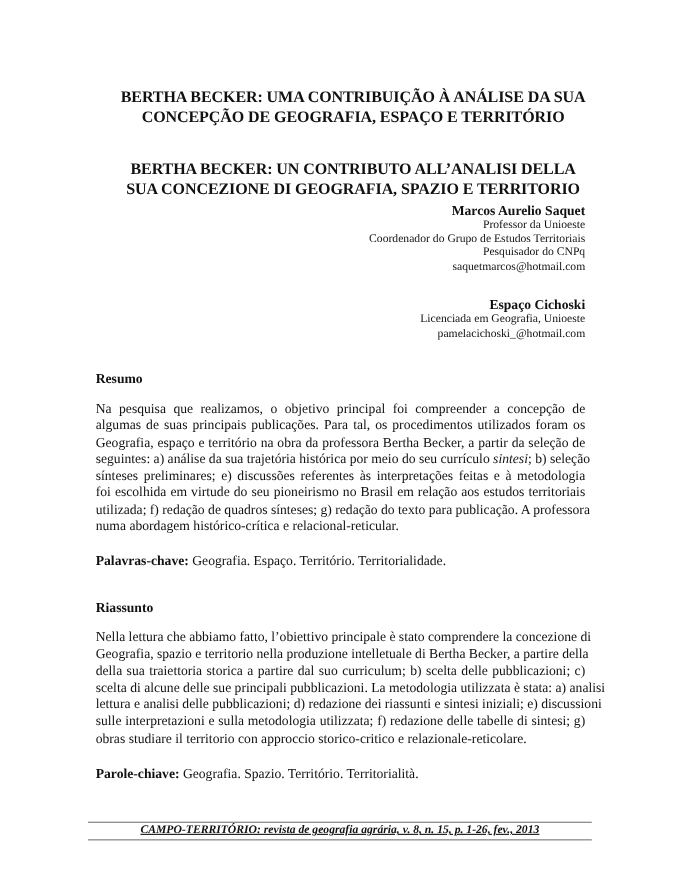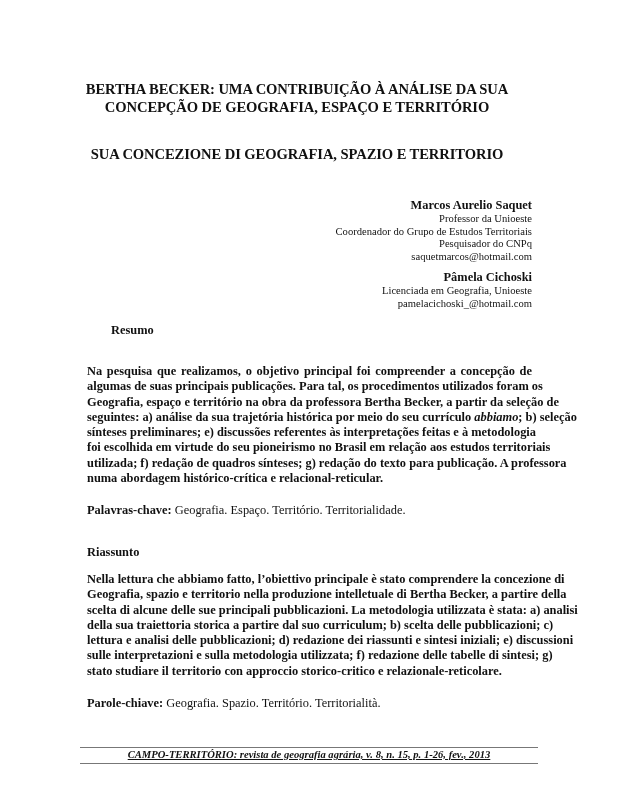--- a/index.html
+++ b/index.html
@@ -1,91 +1,92 @@
 <!DOCTYPE html>
 <html><head>
 <meta charset="utf-8">
 <style>
   html, body { margin: 0; padding: 0; background: #ffffff; }
   body { width: 618px; height: 800px; position: relative; overflow: hidden;
          font-family: "Liberation Serif", "DejaVu Serif", serif; color: #111; }
   .page { position: absolute; left: 0; top: 0; width: 618px; height: 800px; }
-  .title { position: absolute; left: 48px; width: 498px; text-align: center;
+  .title { position: absolute; left: 72px; width: 498px; text-align: center;
            font-weight: bold; font-size: 14.6px; line-height: 18px; letter-spacing: -0.1px; }
   .title-pt { top: 80px; }
   .title-it { top: 145px; }
   .title div { white-space: nowrap; }
   .author { position: absolute; right: 86px; text-align: right; font-size: 10.6px; line-height: 12.6px; }
   .author .name { font-weight: bold; font-size: 12.4px; line-height: 15px; }
-  .author-1 { top: 198px; margin-left: 32px; }
+  .author-1 { top: 184px; margin-left: 32px; }
   .author-2 { top: 270px; }
   .section-head { position: absolute; left: 87px; font-weight: bold; font-size: 12.4px; }
   .para { position: absolute; left: 87px; width: 445px; font-size: 12.4px; line-height: 15.3px;
           text-align: justify; }
-  .para .line { display: block; white-space: nowrap; text-align-last: justify; text-align: justify; font-weight: bold; }
+  .para .line { display: block; white-space: nowrap; text-align-last: justify; text-align: justify; }
   .para .line.last { text-align-last: left; }
   .keywords { position: absolute; left: 87px; font-size: 12.4px; white-space: nowrap; }
   .keywords b { font-weight: bold; }
   .footer-rule { position: absolute; left: 80px; width: 458px; height: 0; border-top: 1px solid #777; }
   .footer-text { position: absolute; left: 80px; width: 458px; top: 749px; text-align: center;
                  font-style: italic; font-weight: bold; font-size: 10.6px; white-space: nowrap; text-decoration: underline; }
 </style>
 </head>
 <body>
 
 <div class="page">
 
   <div class="title title-pt">
     <div>BERTHA BECKER: UMA CONTRIBUIÇÃO À ANÁLISE DA SUA</div>
     <div>CONCEPÇÃO DE GEOGRAFIA, ESPAÇO E TERRITÓRIO</div>
   </div>
 
   <div class="title title-it">
+    <div>BERTHA BECKER: UN CONTRIBUTO ALL’ANALISI DELLA</div>
     <div>SUA CONCEZIONE DI GEOGRAFIA, SPAZIO E TERRITORIO</div>
   </div>
 
   <div class="author author-1">
     <div class="name">Marcos Aurelio Saquet</div>
     <div>Professor da Unioeste</div>
     <div>Coordenador do Grupo de Estudos Territoriais</div>
     <div>Pesquisador do CNPq</div>
     <div>saquetmarcos@hotmail.com</div>
   </div>
 
   <div class="author author-2">
-    <div class="name">Pâmela Cichoski</div>
+    <div class="name">Espaço Cichoski</div>
     <div>Licenciada em Geografia, Unioeste</div>
     <div>pamelacichoski_@hotmail.com</div>
   </div>
 
-  <div class="section-head" style="top:323px;margin-left:24px;">Resumo</div>
+  <div class="section-head" style="top:337px;">Resumo</div>
   <div class="para" style="top:364px;" id="resumo-para">
       <span class="line">Na pesquisa que realizamos, o objetivo principal foi compreender a concepção de</span>
       <span class="line">algumas de suas principais publicações. Para tal, os procedimentos utilizados foram os</span>
       <span class="line">Geografia, espaço e território na obra da professora Bertha Becker, a partir da seleção de</span>
-      <span class="line">seguintes: a) análise da sua trajetória histórica por meio do seu currículo <i>abbiamo</i>; b) seleção</span>
+      <span class="line">seguintes: a) análise da sua trajetória histórica por meio do seu currículo <i>sintesi</i>; b) seleção</span>
       <span class="line">sínteses preliminares; e) discussões referentes às interpretações feitas e à metodologia</span>
       <span class="line">foi escolhida em virtude do seu pioneirismo no Brasil em relação aos estudos territoriais</span>
       <span class="line">utilizada; f) redação de quadros sínteses; g) redação do texto para publicação. A professora</span>
       <span class="line last">numa abordagem histórico-crítica e relacional-reticular.</span>
     </div>
   <div class="keywords" style="top:503px;">
     <b>Palavras-chave:</b>
     <span>Geografia. Espaço. Território. Territorialidade.</span>
   </div>
 
   <div class="section-head" style="top:545px;">Riassunto</div>
   <div class="para" style="top:572px;" id="riassunto-para">
       <span class="line">Nella lettura che abbiamo fatto, l’obiettivo principale è stato comprendere la concezione di</span>
       <span class="line">Geografia, spazio e territorio nella produzione intelletuale di Bertha Becker, a partire della</span>
+      <span class="line">della sua traiettoria storica a partire dal suo curriculum; b) scelta delle pubblicazioni; c)</span>
       <span class="line">scelta di alcune delle sue principali pubblicazioni. La metodologia utilizzata è stata: a) analisi</span>
-      <span class="line">della sua traiettoria storica a partire dal suo curriculum; b) scelta delle pubblicazioni; c)</span>
       <span class="line">lettura e analisi delle pubblicazioni; d) redazione dei riassunti e sintesi iniziali; e) discussioni</span>
       <span class="line">sulle interpretazioni e sulla metodologia utilizzata; f) redazione delle tabelle di sintesi; g)</span>
-      <span class="line last">stato studiare il territorio con approccio storico-critico e relazionale-reticolare.</span>
+      <span class="line last">obras studiare il territorio con approccio storico-critico e relazionale-reticolare.</span>
     </div>
   <div class="keywords" style="top:696px;">
     <b>Parole-chiave:</b>
     <span>Geografia. Spazio. Território. Territorialità.</span>
   </div>
 
   <div class="footer-rule" style="top:747px;"></div>
   <div class="footer-text">CAMPO-TERRITÓRIO: revista de geografia agrária, v. 8, n. 15, p. 1-26, fev., 2013</div>
   <div class="footer-rule" style="top:763px;"></div>
 </div>

